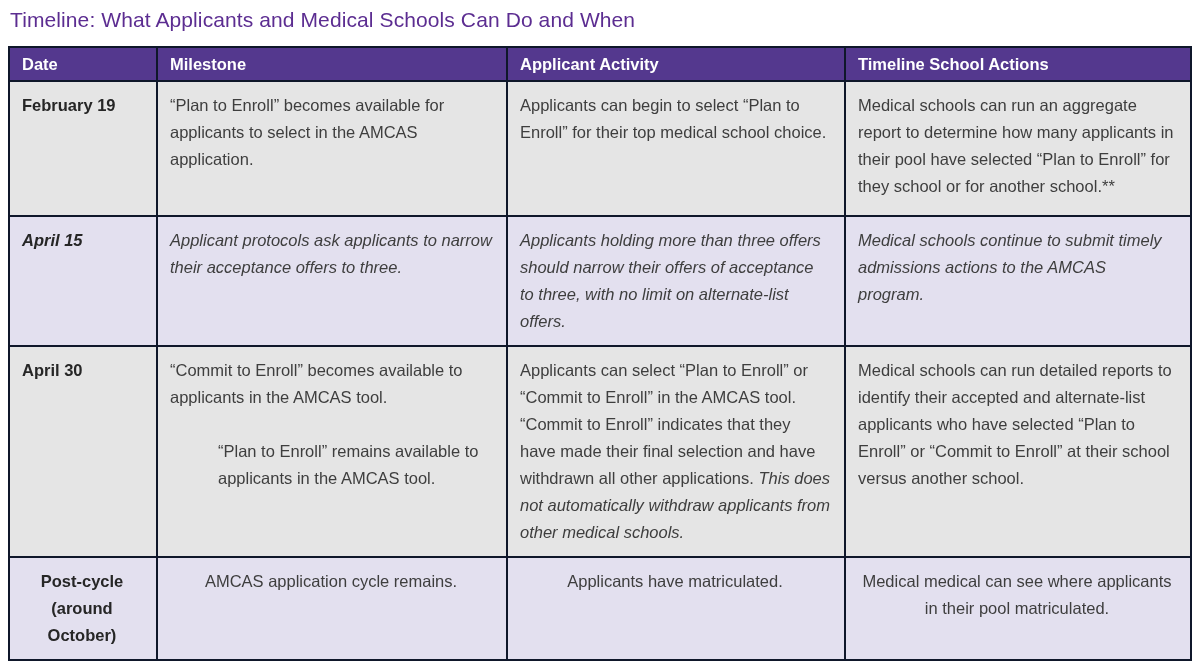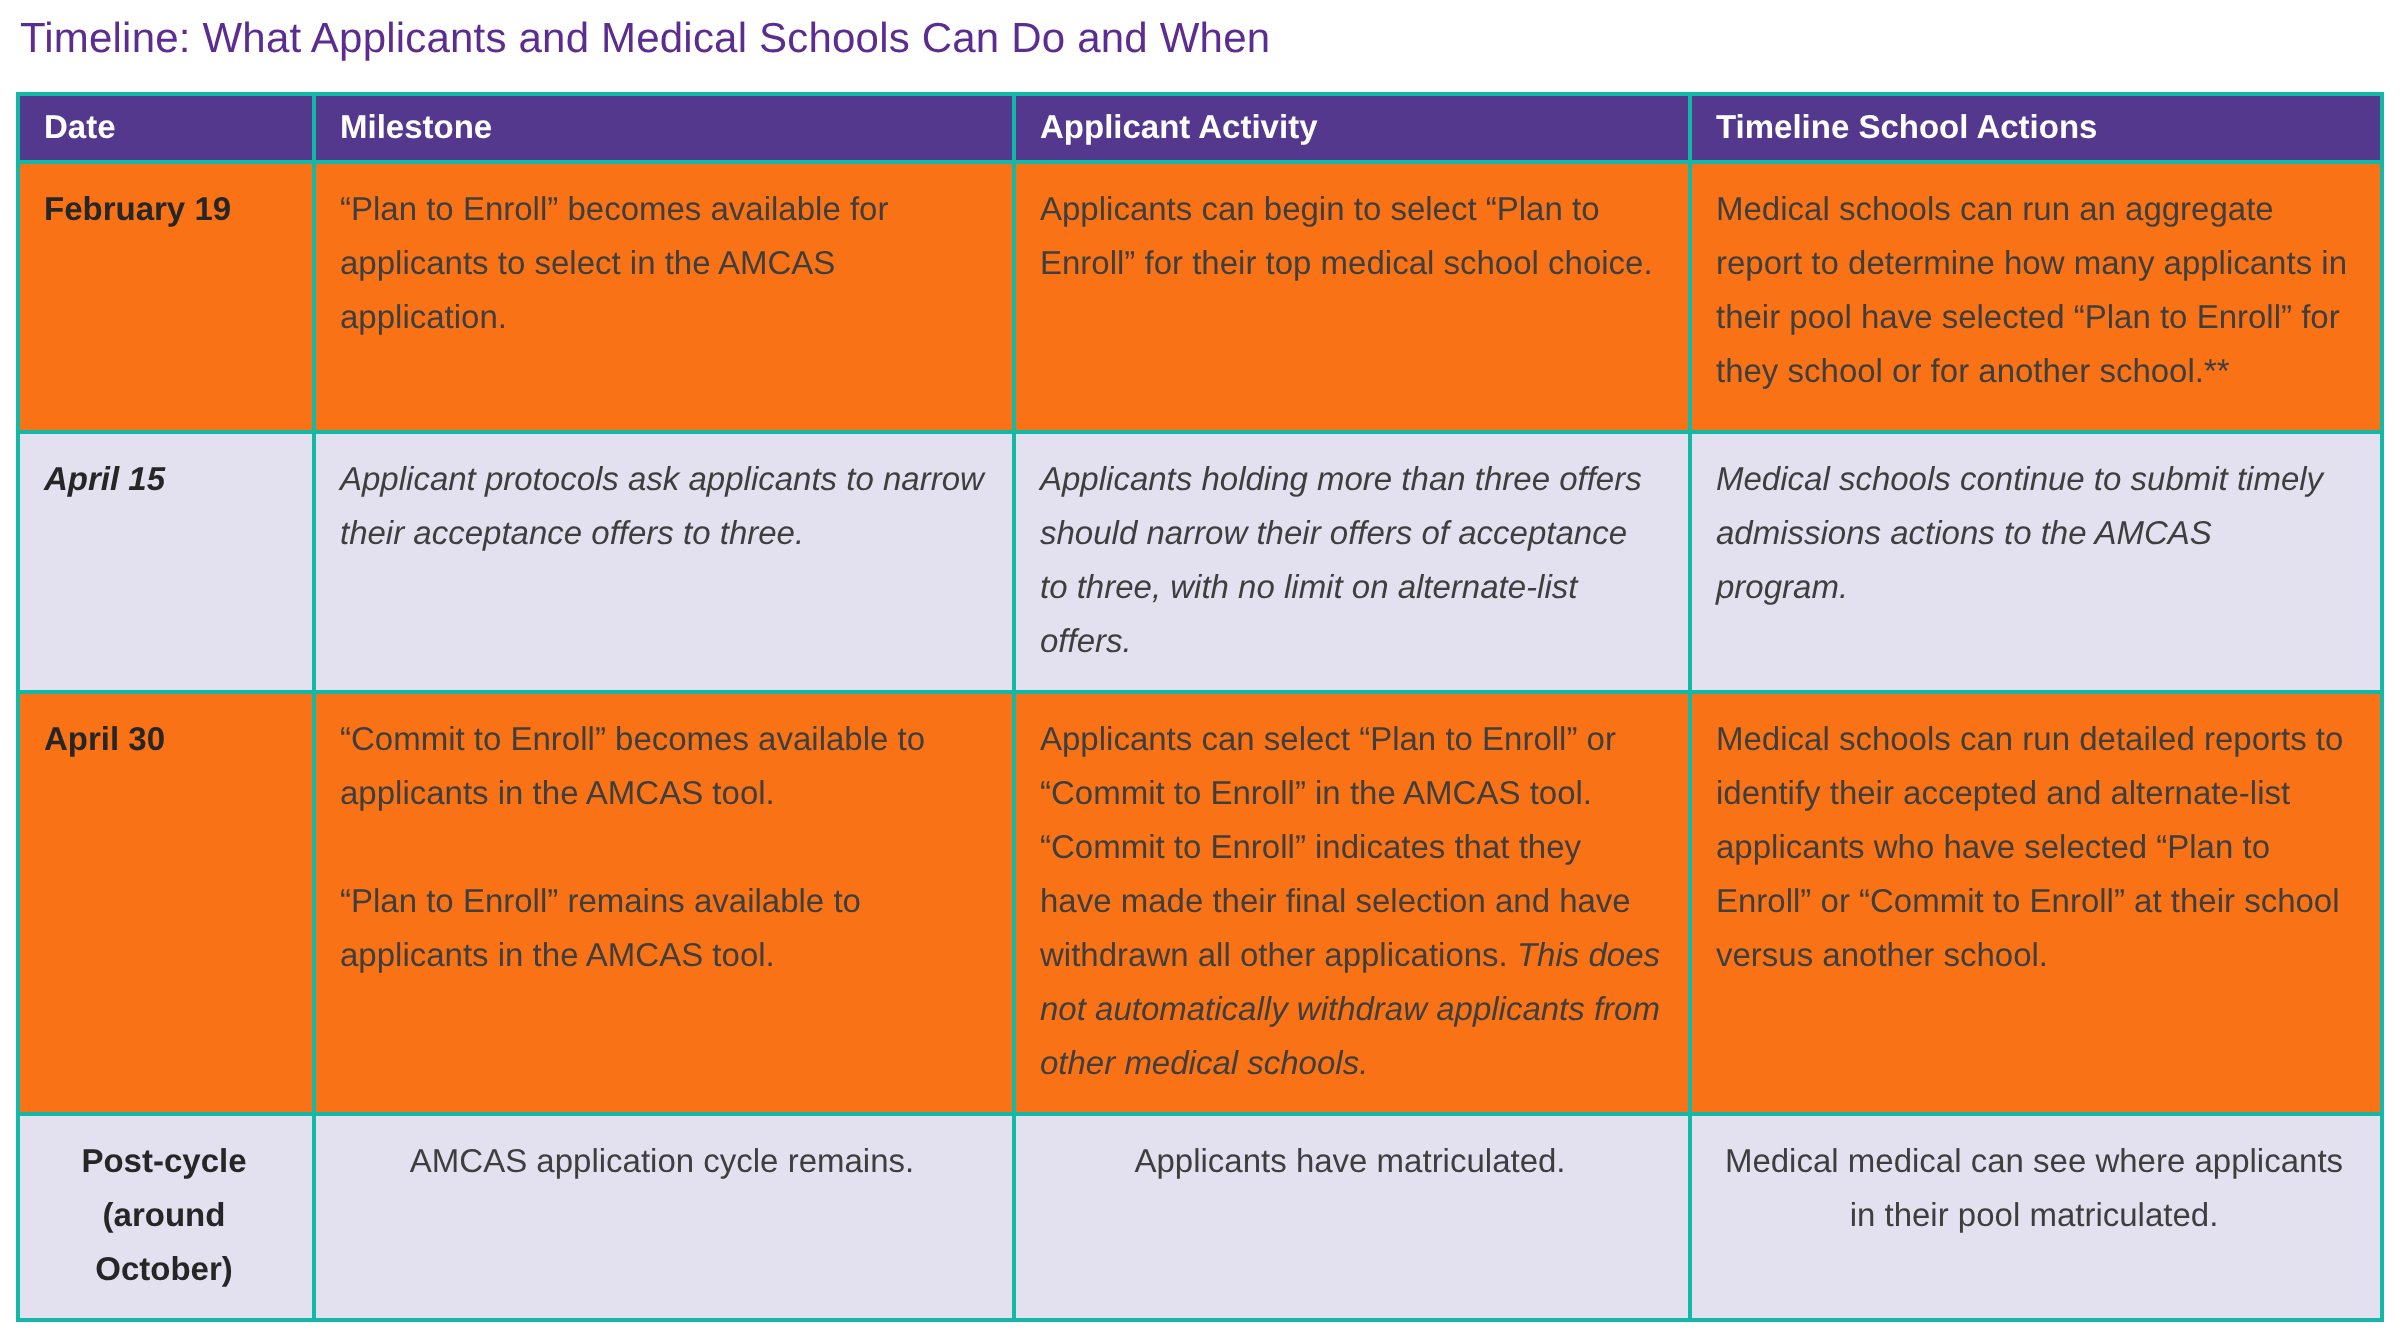--- a/index.html
+++ b/index.html
@@ -23,49 +23,49 @@
     border-collapse: collapse;
     table-layout: fixed;
     width: 1182px;
   }
   table.timeline col.c-date      { width: 148px; }
   table.timeline col.c-milestone { width: 350px; }
   table.timeline col.c-applicant { width: 338px; }
   table.timeline col.c-school    { width: 346px; }
 
   table.timeline th, table.timeline td {
-    border: 2px solid #14b8a6;
+    border: 2px solid #0f172a;
     vertical-align: top;
     text-align: left;
   }
 
   table.timeline thead th {
     background: #54388E;
     color: #ffffff;
     font-size: 16.5px;
     font-weight: bold;
     height: 34px;
     padding: 6px 12px 5px 12px;
     vertical-align: middle;
   }
 
-  tr.row-dark  td { background: #f97316; }
+  tr.row-dark  td { background: #e5e5e5; }
   tr.row-light td { background: #E3E0EF; }
 
   table.timeline tbody td {
     color: #3E3E3E;
     font-size: 16.5px;
     line-height: 27px;
     padding: 10px 14px 10px 12px;
   }
   table.timeline tbody td.date-cell {
     color: #262626;
     font-weight: bold;
   }
-  table.timeline tbody td p + p { margin-top: 27px; }
+  table.timeline tbody td p + p { margin-top: 27px; margin-left: 48px; }
   .italic { font-style: italic; }
 
   tr.r0 td { height: 135px; }
   tr.r1 td { height: 110px; font-style: italic; }
   tr.r2 td { height: 185px; }
   tr.r3 td { height: 88px; text-align: center; }
 </style>
 </head>
 <body>
 

